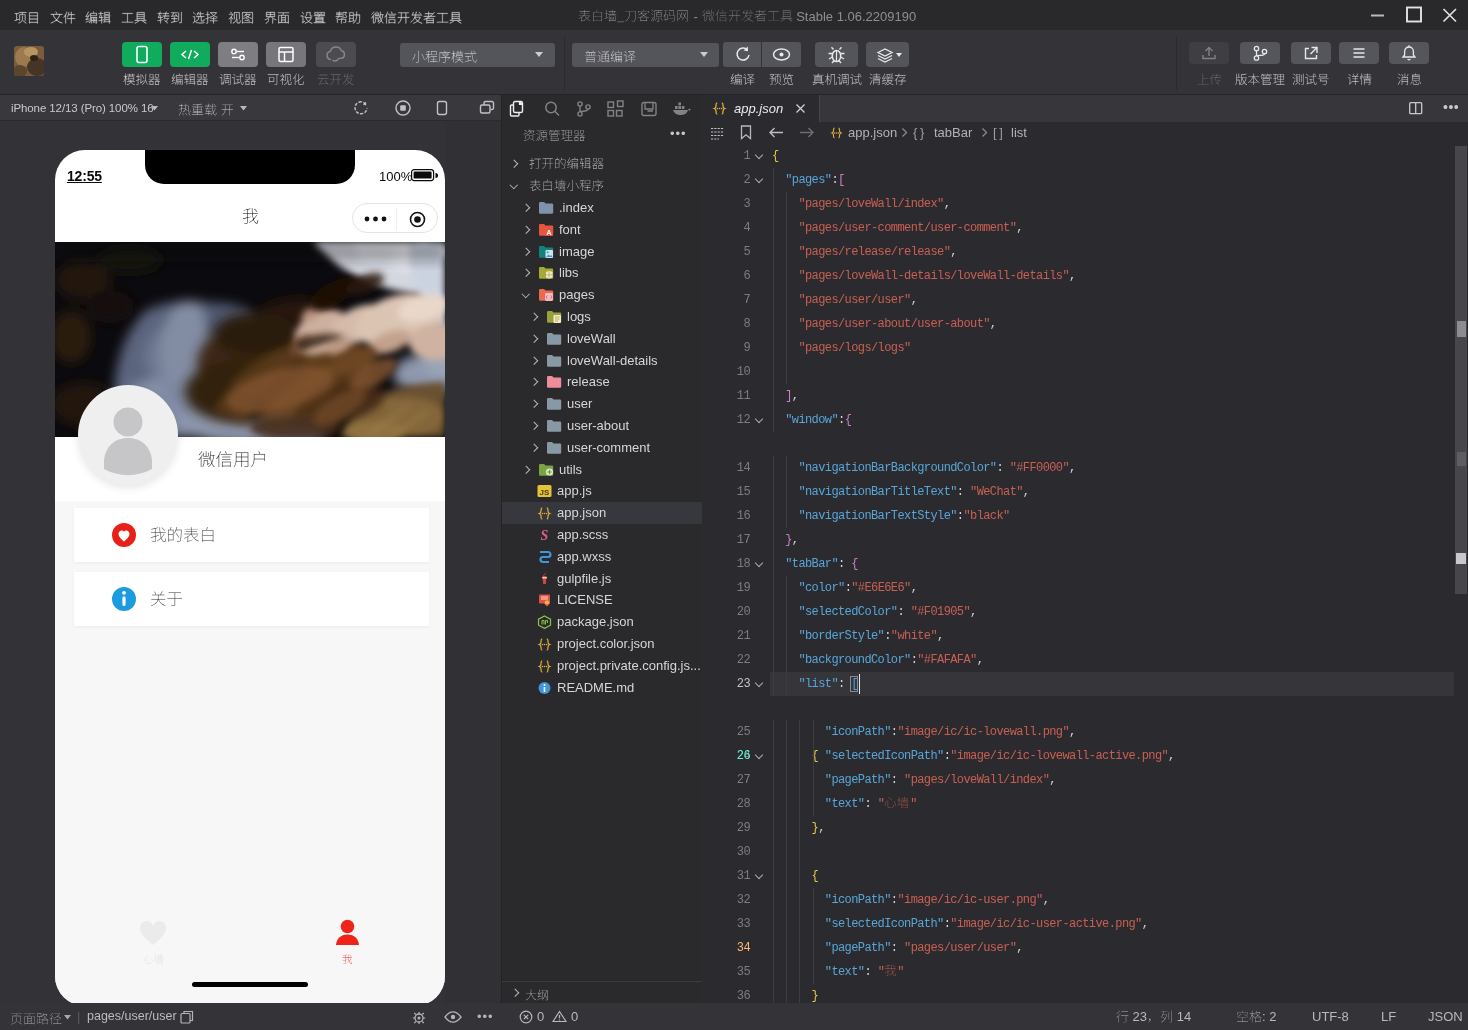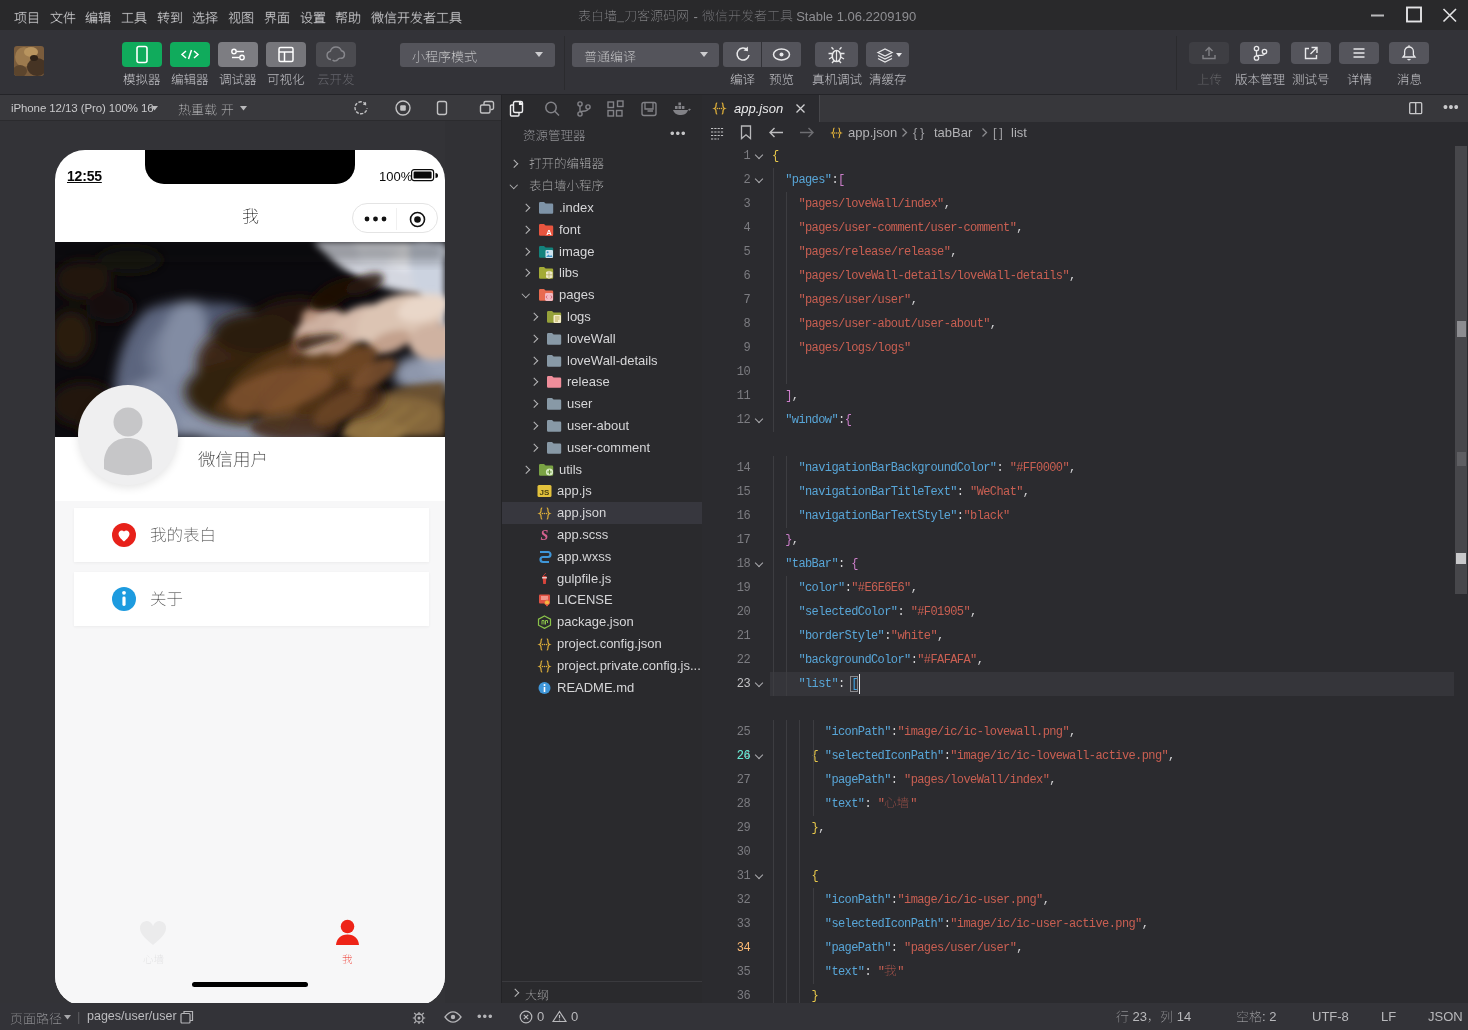--- a/index.html
+++ b/index.html
@@ -906,21 +906,21 @@
           </svg></div>
         <div class="tnm" style="left:55px;">package.json</div>
       </div>
 <div class="trow" style="top:538px;">
         <div class="fic" style="left:35px;"><svg width="15" height="13" viewBox="0 0 15 13">
             <path d="M5.2 0.9 C3.4 0.9 4.4 3.4 3.8 5 C3.5 5.8 2.8 6.3 2.2 6.5 C2.8 6.7 3.5 7.2 3.8 8 C4.4 9.6 3.4 12.1 5.2 12.1 M9.8 0.9 C11.6 0.9 10.6 3.4 11.2 5 C11.5 5.8 12.2 6.3 12.8 6.5 C12.2 6.7 11.5 7.2 11.2 8 C10.6 9.6 11.6 12.1 9.8 12.1" fill="none" stroke="#deaf3a" stroke-width="1.2"></path>
             <circle cx="5.4" cy="6.5" r="0.8" fill="#deaf3a"></circle>
             <circle cx="7.5" cy="6.5" r="0.8" fill="#deaf3a"></circle>
             <circle cx="9.6" cy="6.5" r="0.8" fill="#deaf3a"></circle>
           </svg></div>
-        <div class="tnm" style="left:55px;">project.config.json</div>
+        <div class="tnm" style="left:55px;">project.color.json</div>
       </div>
 <div class="trow" style="top:560px;">
         <div class="fic" style="left:35px;"><svg width="15" height="13" viewBox="0 0 15 13">
             <path d="M5.2 0.9 C3.4 0.9 4.4 3.4 3.8 5 C3.5 5.8 2.8 6.3 2.2 6.5 C2.8 6.7 3.5 7.2 3.8 8 C4.4 9.6 3.4 12.1 5.2 12.1 M9.8 0.9 C11.6 0.9 10.6 3.4 11.2 5 C11.5 5.8 12.2 6.3 12.8 6.5 C12.2 6.7 11.5 7.2 11.2 8 C10.6 9.6 11.6 12.1 9.8 12.1" fill="none" stroke="#deaf3a" stroke-width="1.2"></path>
             <circle cx="5.4" cy="6.5" r="0.8" fill="#deaf3a"></circle>
             <circle cx="7.5" cy="6.5" r="0.8" fill="#deaf3a"></circle>
             <circle cx="9.6" cy="6.5" r="0.8" fill="#deaf3a"></circle>
           </svg></div>
         <div class="tnm" style="left:55px;">project.private.config.js...</div>
       </div>

